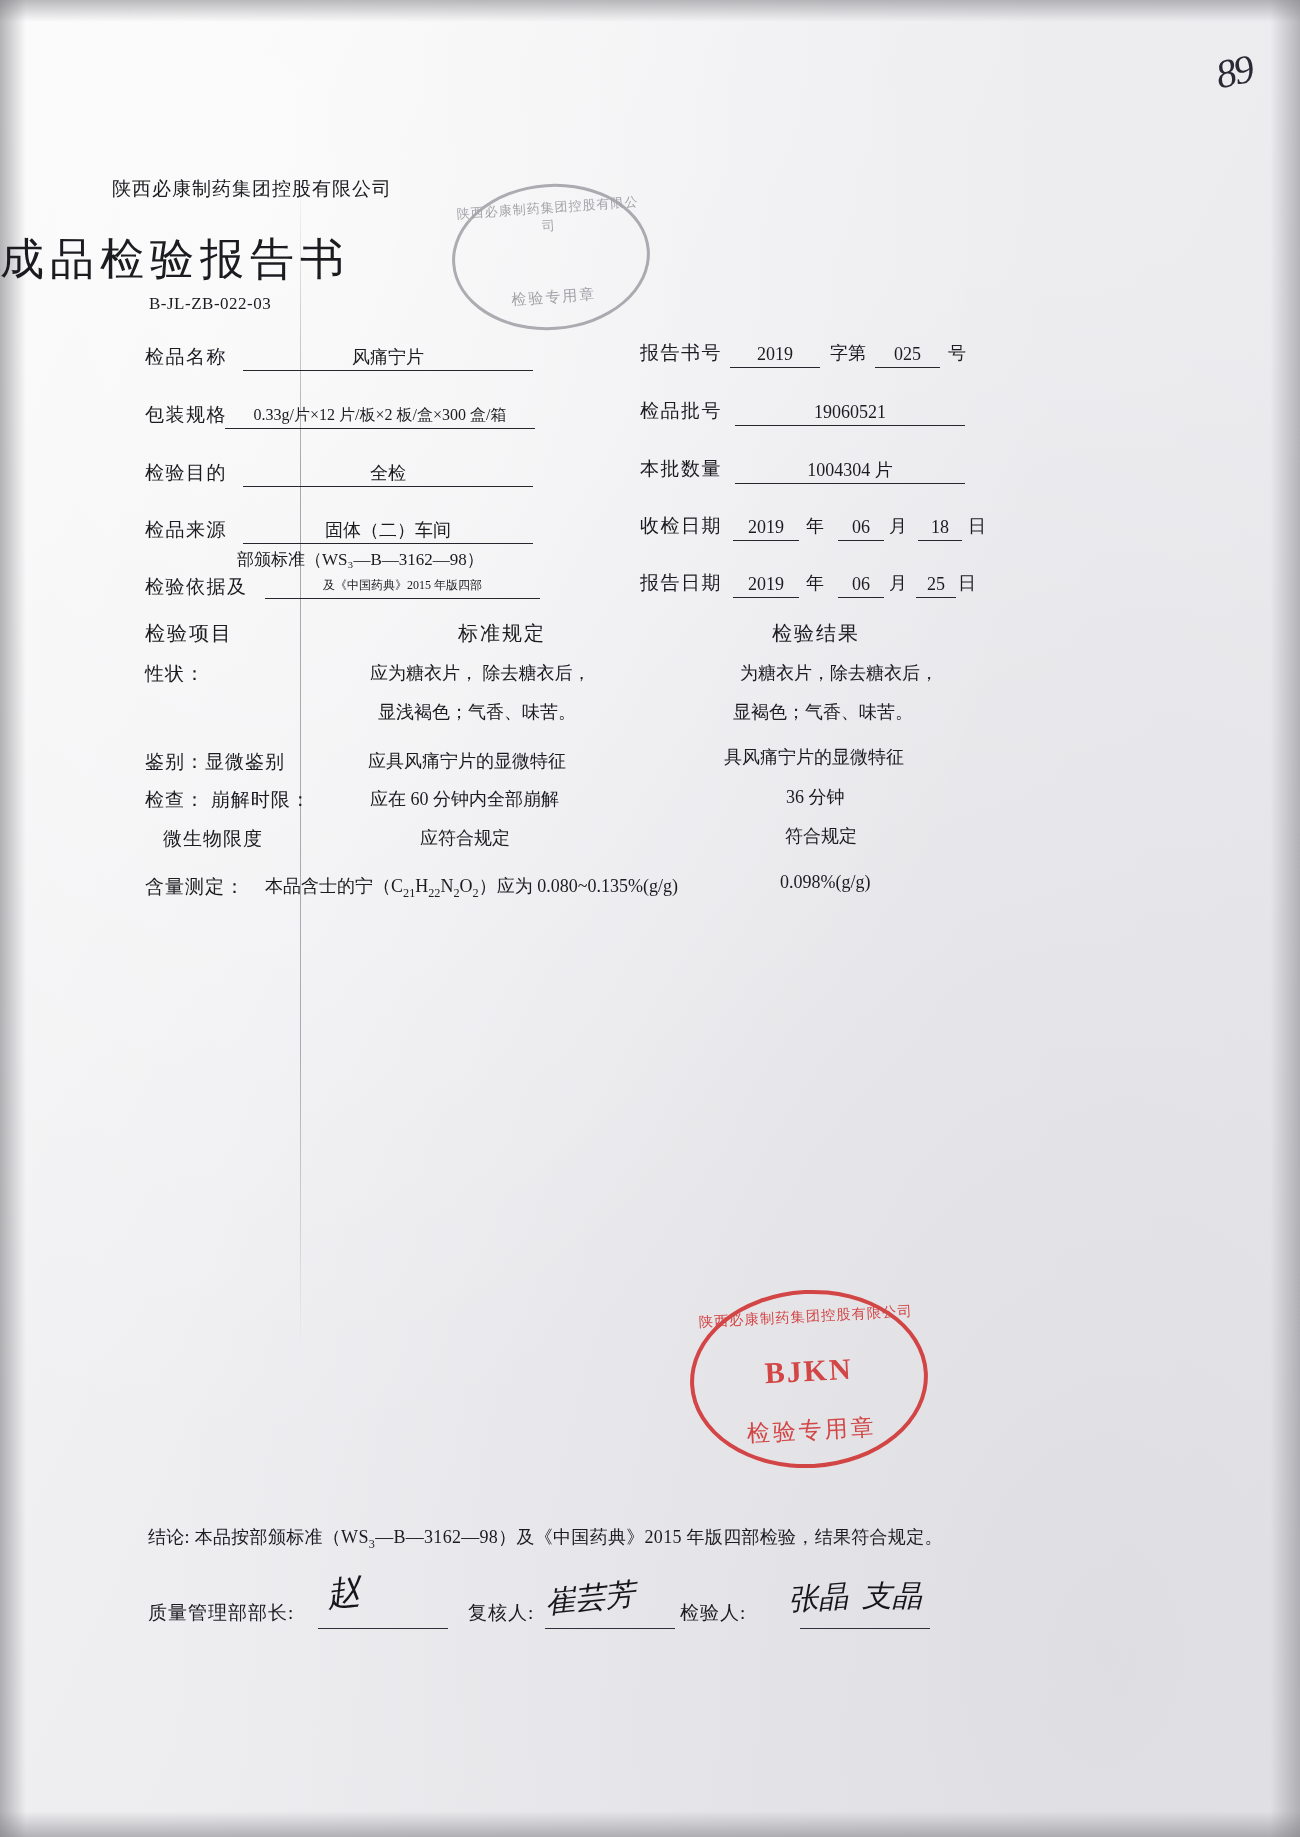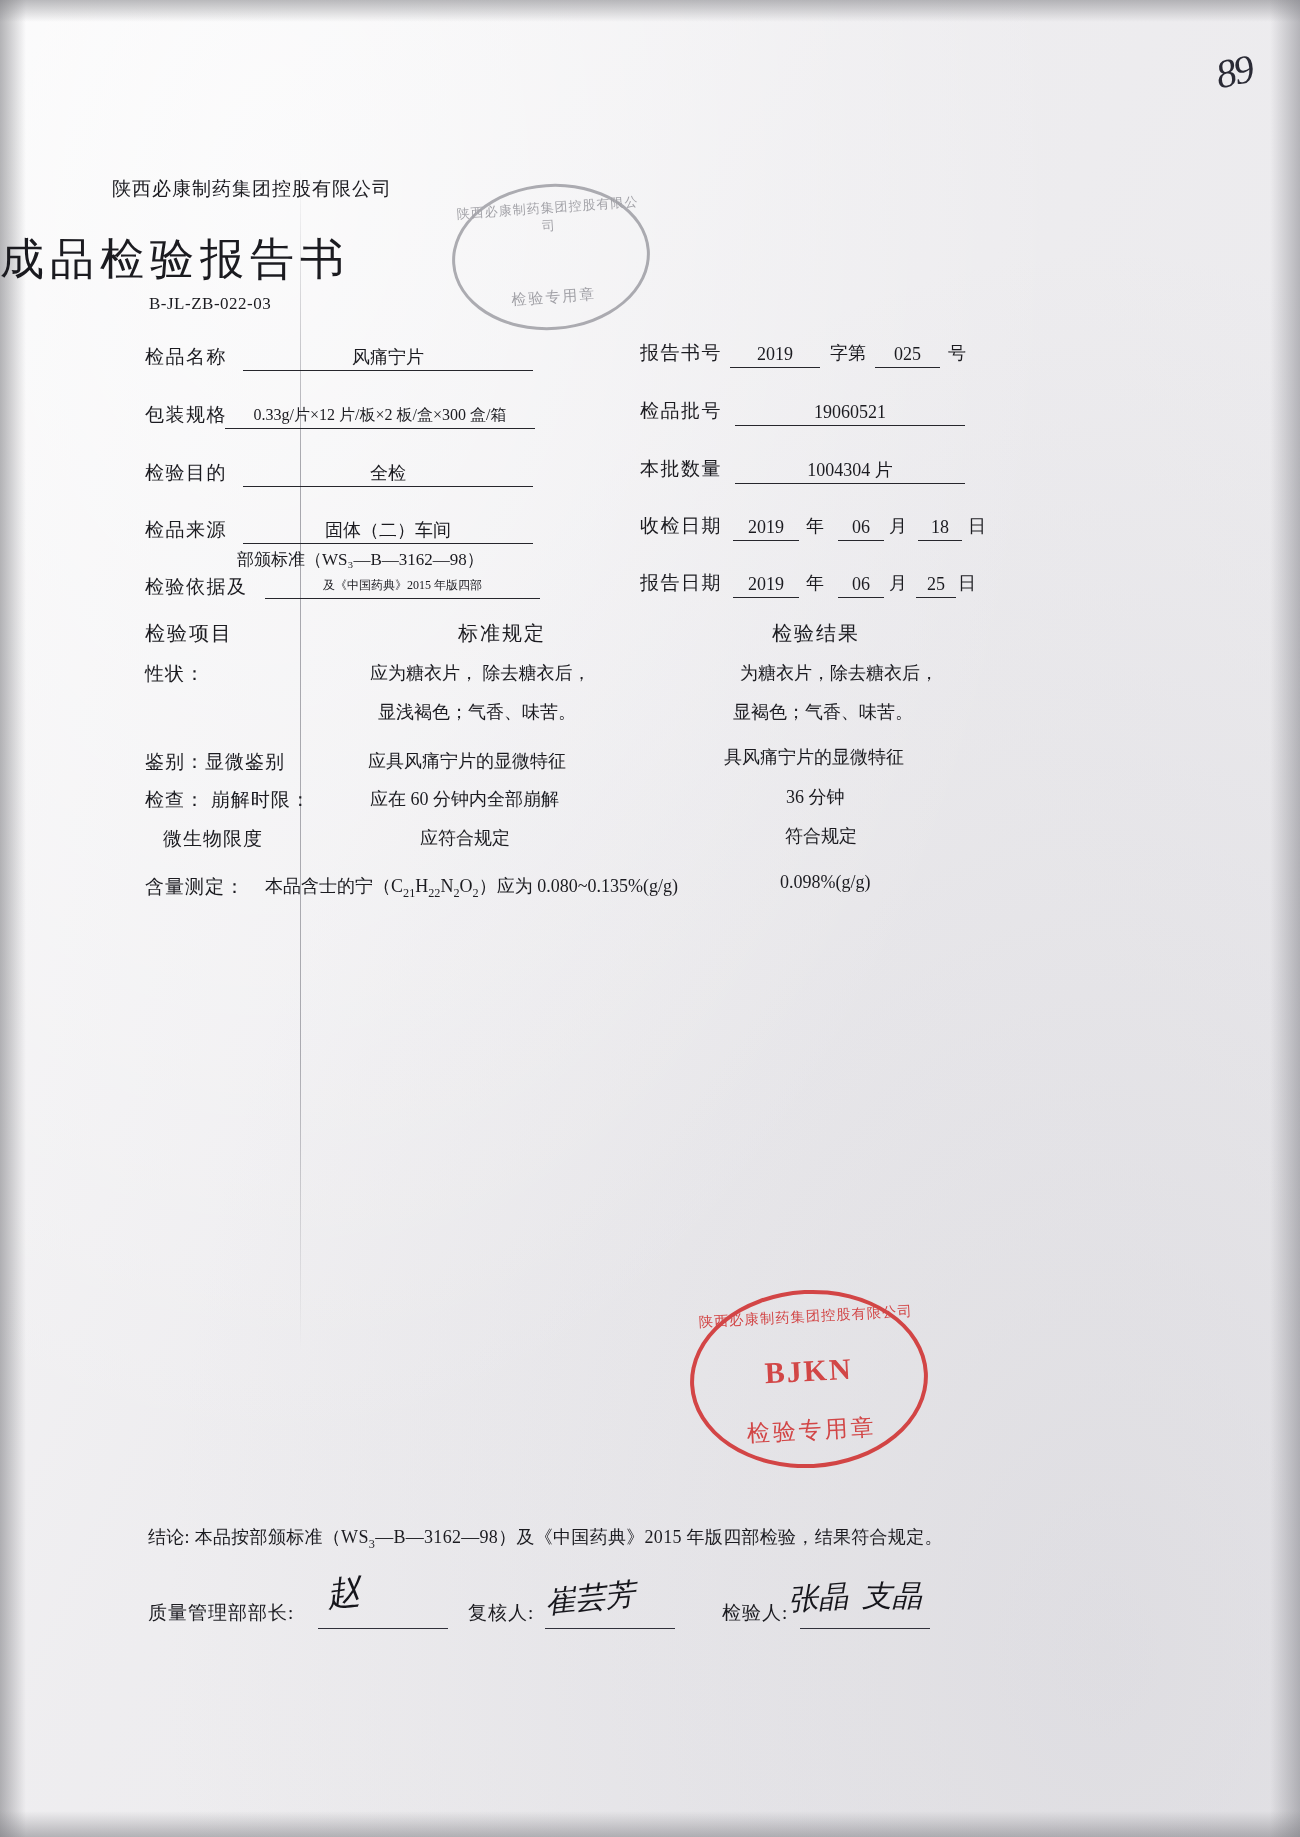--- a/index.html
+++ b/index.html
@@ -307,21 +307,21 @@
   <div class="conclusion"><span>结论: 本品按部颁标准（WS</span><sub>3</sub><span>—B—3162—98）及《中国药典》2015 年版四部检验，结果符合规定。</span></div>
 
   <div class="sig-label" style="left:148px; top:1600px;">质量管理部部长:</div>
   <div class="sig-line" style="left:318px; top:1628px; width:130px;"></div>
   <div class="hand" style="left:326px; top:1570px; font-size:34px; transform:rotate(-8deg);">赵</div>
 
   <div class="sig-label" style="left:468px; top:1600px;">复核人:</div>
   <div class="sig-line" style="left:545px; top:1628px; width:130px;"></div>
   <div class="hand" style="left:545px; top:1578px; font-size:30px; transform:rotate(-6deg);">崔芸芳</div>
 
-  <div class="sig-label" style="left:722px; top:1600px;">检验人:</div>
+  <div class="sig-label" style="left:680px; top:1600px;">检验人:</div>
   <div class="sig-line" style="left:800px; top:1628px; width:130px;"></div>
   <div class="hand" style="left:788px; top:1578px; font-size:30px; transform:rotate(-4deg);">张晶</div>
   <div class="hand" style="left:862px; top:1576px; font-size:30px;">支晶</div>
 
   <div class="stamp-red">
     <div class="arc-top">陕西必康制药集团控股有限公司</div>
     <div class="center-word">BJKN</div>
     <div class="bottom-word">检验专用章</div>
   </div>
 </div>

